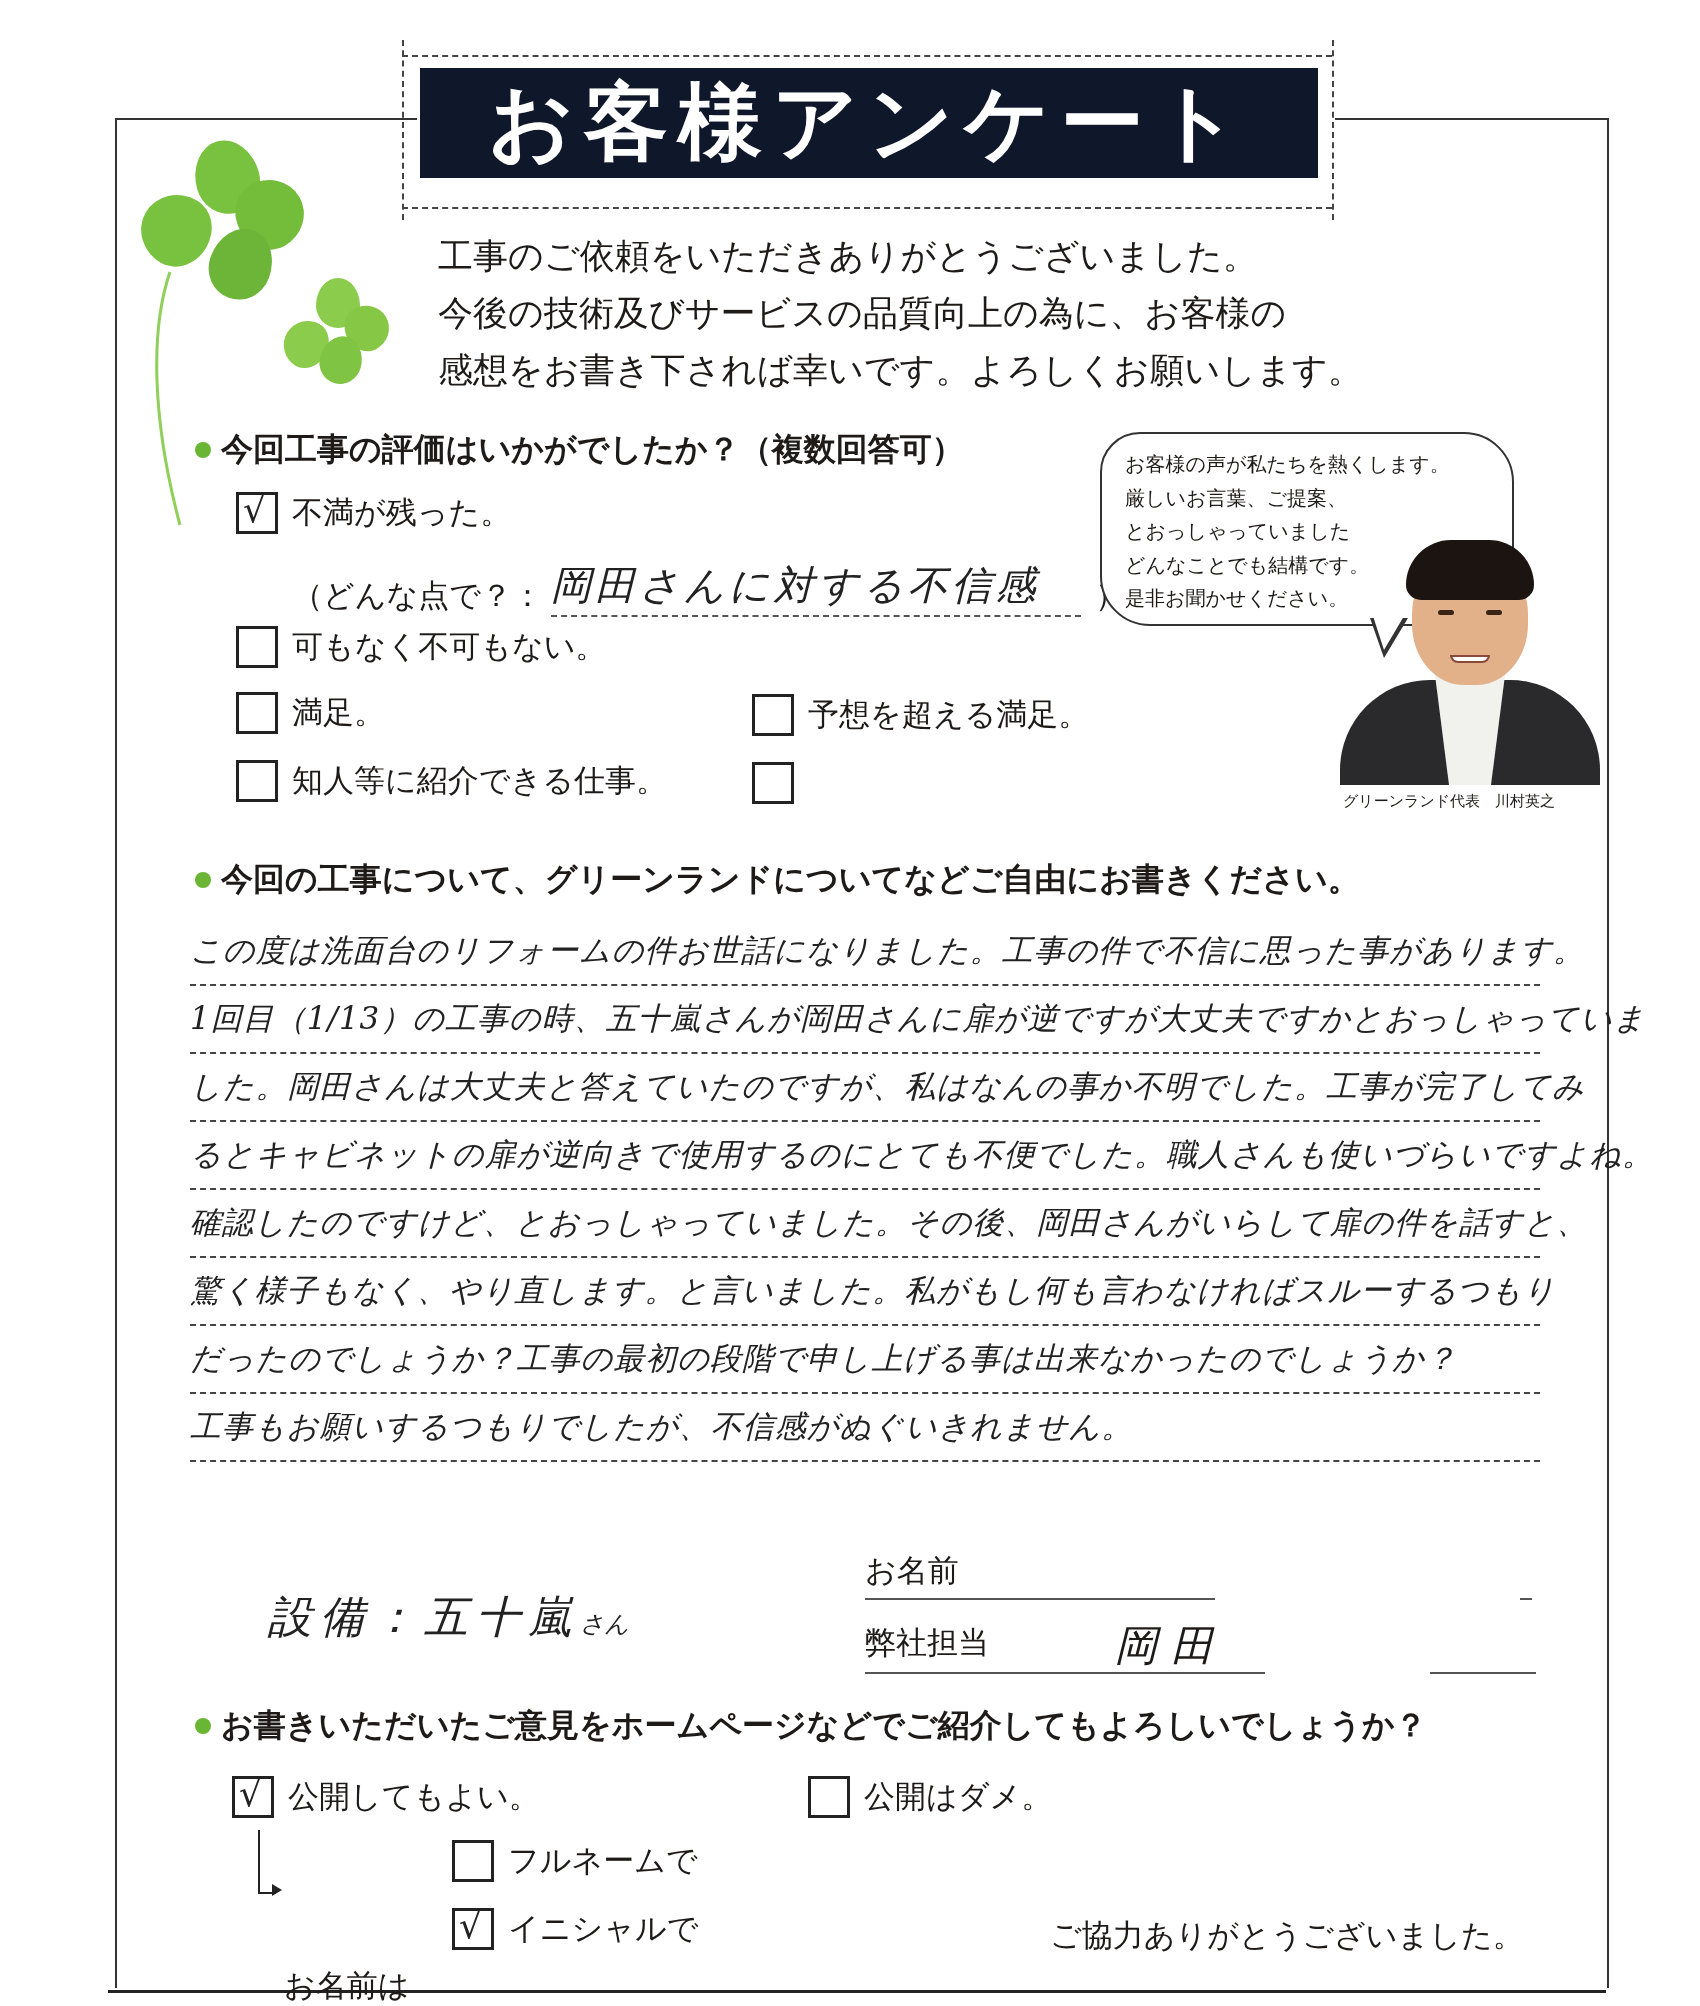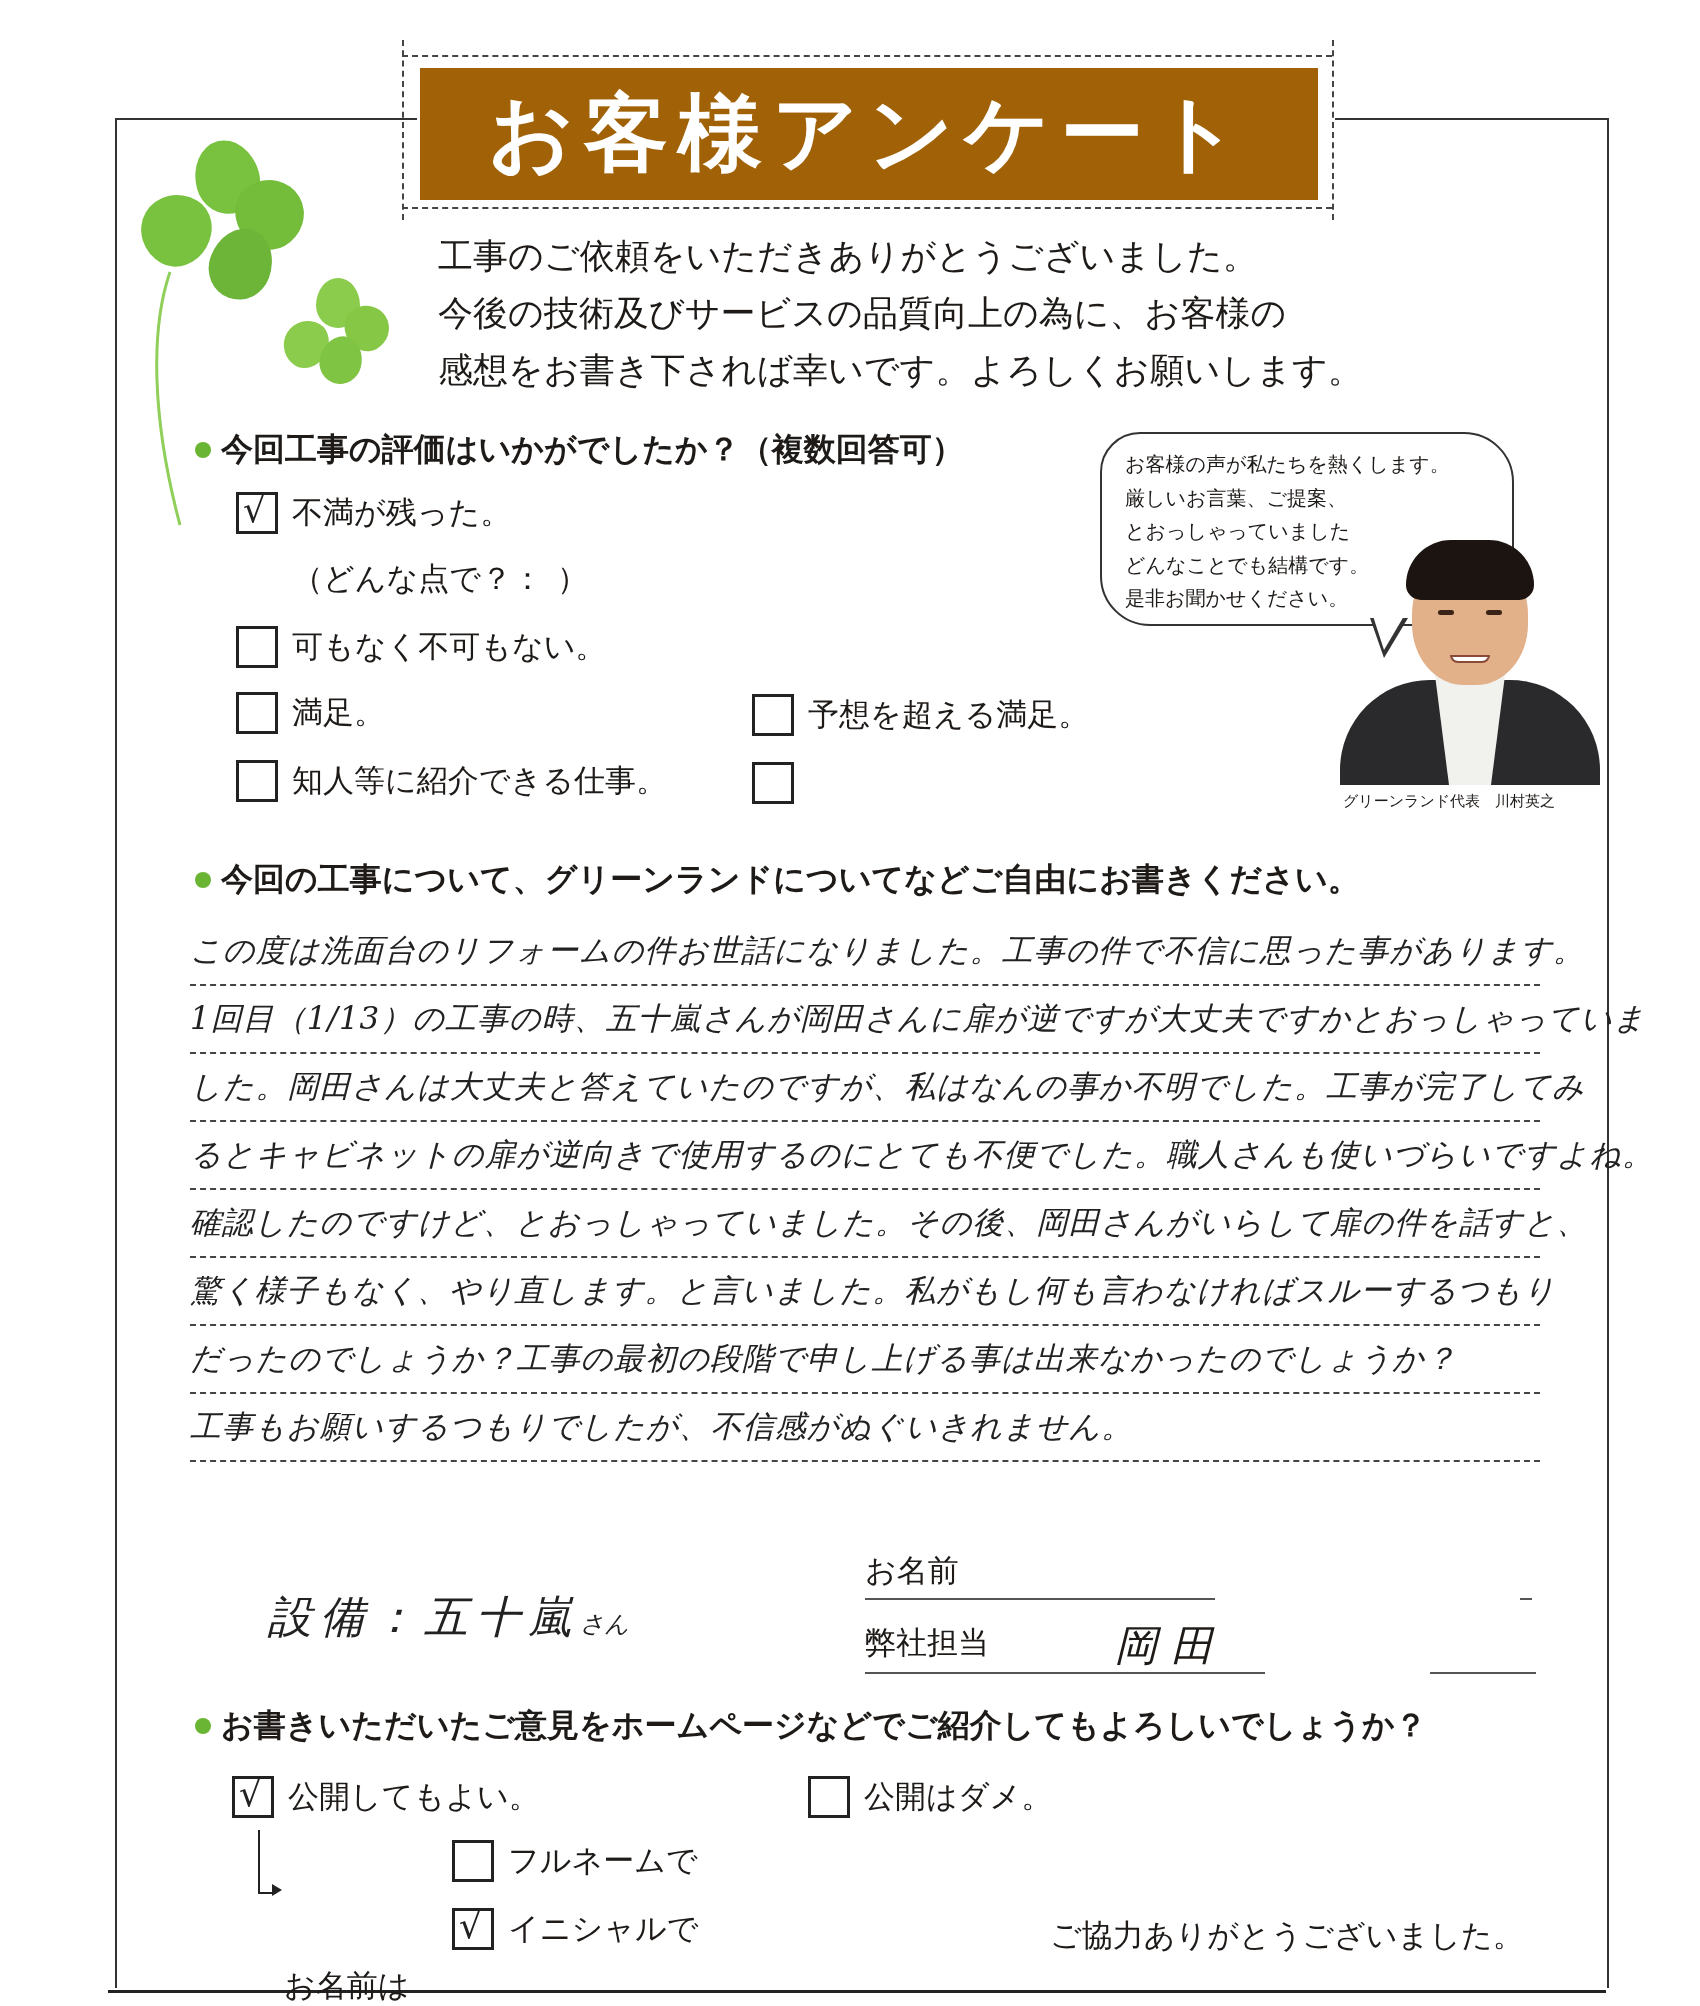--- a/index.html
+++ b/index.html
@@ -10,22 +10,22 @@
   .frame { position:absolute; left:115px; top:118px; width:1490px; height:1870px;
            border-left:2px solid #333; border-right:2px solid #333; }
   .frame-top { position:absolute; left:115px; top:118px; width:302px; border-top:2px solid #333; }
   .frame-top2 { position:absolute; left:1335px; top:118px; width:272px; border-top:2px solid #333; }
   .frame-bottom { position:absolute; left:108px; top:1990px; width:1498px; border-top:3px solid #222; }
 
   
   .banner-outer { position:absolute; left:402px; top:55px; width:930px; height:150px;
                   border-top:2px dashed #444; border-bottom:2px dashed #444; }
   .banner-vl { position:absolute; top:40px; height:180px; border-left:2px dashed #444; }
-  .banner { position:absolute; left:420px; top:68px; width:898px; height:132px;
-            background:#a16207; display:flex; align-items:center; justify-content:center; }
+  .banner { position:absolute; left:420px; top:68px; width:898px; height:110px;
+            background:#0f172a; display:flex; align-items:center; justify-content:center; }
   .banner-text { color:#fff; font-size:84px; font-weight:bold; letter-spacing:10px;
                  font-family:"DejaVu Sans",sans-serif; }
 
   
   .clover { position:absolute; }
   .leaf { position:absolute; background:#78c23f; border-radius:50% 50% 50% 50% / 55% 55% 45% 45%; }
 
   
   .intro { position:absolute; left:438px; top:228px; font-size:35px; line-height:57px; color:#1e1a18; }
   .intro div { white-space:nowrap; }
@@ -137,20 +137,21 @@
 
 <div class="cb-row" style="left:236px;top:492px;">
   <span class="cb">
       <span class="check">√</span>
     </span>
   <span>不満が残った。</span>
 </div>
 
 <div class="reason">
   <span>（どんな点で？：</span>
+  <span class="hand">岡田さんに対する不信感</span>
   <span style="margin-left:14px">）</span>
 </div>
 
 <div class="cb-row" style="left:236px;top:626px;">
   <span class="cb"></span>
   <span>可もなく不可もない。</span>
 </div>
 <div class="cb-row" style="left:236px;top:692px;">
   <span class="cb"></span>
   <span>満足。</span>

